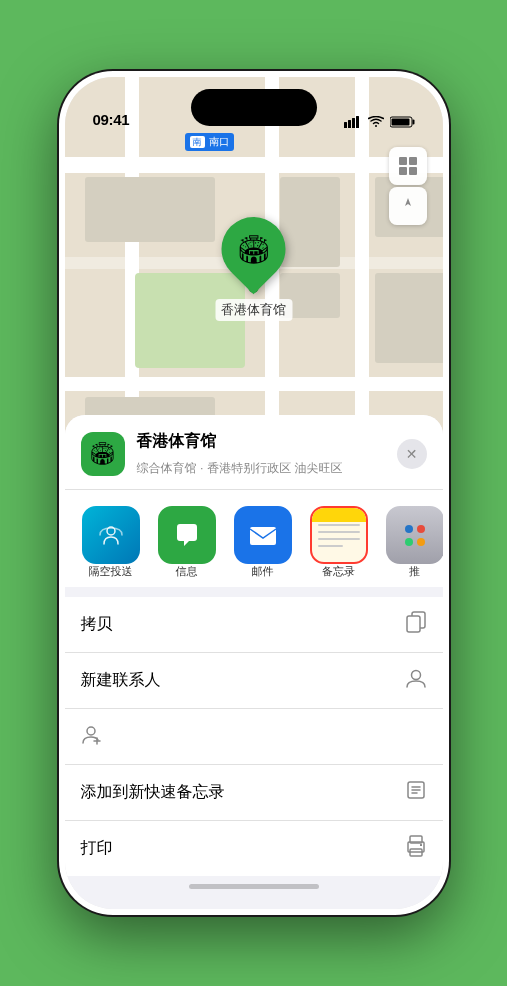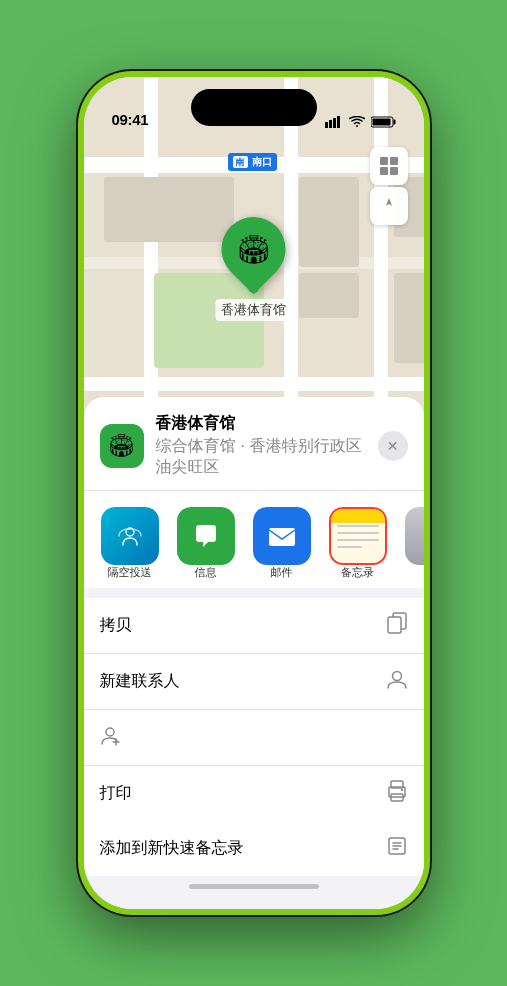--- a/index.html
+++ b/index.html
@@ -6,23 +6,23 @@
     body {
       width: 507px;
       height: 986px;
       background: #5db85d;
       display: flex;
       align-items: center;
       justify-content: center;
       font-family: -apple-system, 'PingFang SC', 'Helvetica Neue', sans-serif;
     }
     .phone-frame {
-      width: 352px;
+      width: 390px;
       height: 844px;
-      background: #84cc16;
+      background: #ffffff;
       border-radius: 54px;
       position: relative;
       box-shadow: 0 0 0 2px #1a1a1a, 0 20px 60px rgba(0,0,0,0.5);
       overflow: hidden;
     }
     .phone-screen {
       position: absolute;
       top: 6px; left: 6px; right: 6px; bottom: 6px;
       border-radius: 48px;
       overflow: hidden;
@@ -129,29 +129,28 @@
       font-size: 13px;
       font-weight: 500;
       color: #333;
       background: rgba(255,255,255,0.85);
       padding: 2px 6px;
       border-radius: 4px;
     }
     
     .map-label-south {
       position: absolute;
-      top: 76px;
+      top: 56px;
       left: 120px;
       background: #1a73e8;
       color: #fff;
       font-size: 10px;
       padding: 2px 5px;
       border-radius: 3px;
-      font-weight: 700;
-      margin-left: 24px;
+      font-weight: 400;
     }
     
     .map-controls {
       position: absolute;
       top: 70px;
       right: 16px;
       display: flex;
       flex-direction: column;
       gap: 2px;
     }
@@ -197,23 +196,23 @@
     }
     .venue-info {
       flex: 1;
     }
     .venue-name {
       font-size: 16px;
       font-weight: 600;
       color: #000;
     }
     .venue-sub {
-      font-size: 16px;
+      font-size: 12px;
       color: #888;
-      margin-top: 2px;
+      margin-top: 8px;
     }
     .close-btn {
       width: 30px;
       height: 30px;
       background: #e5e5ea;
       border-radius: 50%;
       display: flex;
       align-items: center;
       justify-content: center;
       font-size: 14px;
@@ -490,43 +489,43 @@
           <span class="action-icon">
             <svg width="22" height="22" viewBox="0 0 22 22">
               <circle cx="10" cy="8" r="4" fill="none" stroke="#888" stroke-width="1.5"></circle>
               <path d="M2 20 Q2 14 10 14 Q15 14 17 17" fill="none" stroke="#888" stroke-width="1.5" stroke-linecap="round"></path>
               <line x1="16" y1="15" x2="16" y2="21" stroke="#888" stroke-width="1.5" stroke-linecap="round"></line>
               <line x1="13" y1="18" x2="19" y2="18" stroke="#888" stroke-width="1.5" stroke-linecap="round"></line>
             </svg>
           </span>
         </div>
 
+        <div class="action-item">
+          <span class="action-label">添加到新快速备忘录</span>
+          <span class="action-icon">
+            <svg width="22" height="22" viewBox="0 0 22 22">
+              <rect x="3" y="3" width="16" height="16" rx="2" fill="none" stroke="#888" stroke-width="1.5"></rect>
+              <line x1="7" y1="8" x2="15" y2="8" stroke="#888" stroke-width="1.5" stroke-linecap="round"></line>
+              <line x1="7" y1="11" x2="15" y2="11" stroke="#888" stroke-width="1.5" stroke-linecap="round"></line>
+              <line x1="7" y1="14" x2="12" y2="14" stroke="#888" stroke-width="1.5" stroke-linecap="round"></line>
+            </svg>
+          </span>
+        </div>
+
         <div class="action-item" style="border-bottom:none;">
           <span class="action-label">打印</span>
           <span class="action-icon">
             <svg width="22" height="22" viewBox="0 0 22 22">
               <rect x="5" y="1" width="12" height="7" rx="1" fill="none" stroke="#888" stroke-width="1.5"></rect>
               <rect x="3" y="7" width="16" height="10" rx="1" fill="none" stroke="#888" stroke-width="1.5"></rect>
               <rect x="5" y="14" width="12" height="7" rx="1" fill="none" stroke="#888" stroke-width="1.5"></rect>
               <rect x="15" y="9" width="2" height="2" rx="0.5" fill="#888"></rect>
             </svg>
           </span>
         </div>
-
-        <div class="action-item">
-          <span class="action-label">添加到新快速备忘录</span>
-          <span class="action-icon">
-            <svg width="22" height="22" viewBox="0 0 22 22">
-              <rect x="3" y="3" width="16" height="16" rx="2" fill="none" stroke="#888" stroke-width="1.5"></rect>
-              <line x1="7" y1="8" x2="15" y2="8" stroke="#888" stroke-width="1.5" stroke-linecap="round"></line>
-              <line x1="7" y1="11" x2="15" y2="11" stroke="#888" stroke-width="1.5" stroke-linecap="round"></line>
-              <line x1="7" y1="14" x2="12" y2="14" stroke="#888" stroke-width="1.5" stroke-linecap="round"></line>
-            </svg>
-          </span>
-        </div>
       </div>
 
       <div style="display:flex;justify-content:center;padding-top:8px;">
         <div style="width:130px;height:5px;background:#000;border-radius:3px;opacity:0.2;"></div>
       </div>
     </div>
 
   </div>
 </div>
 

